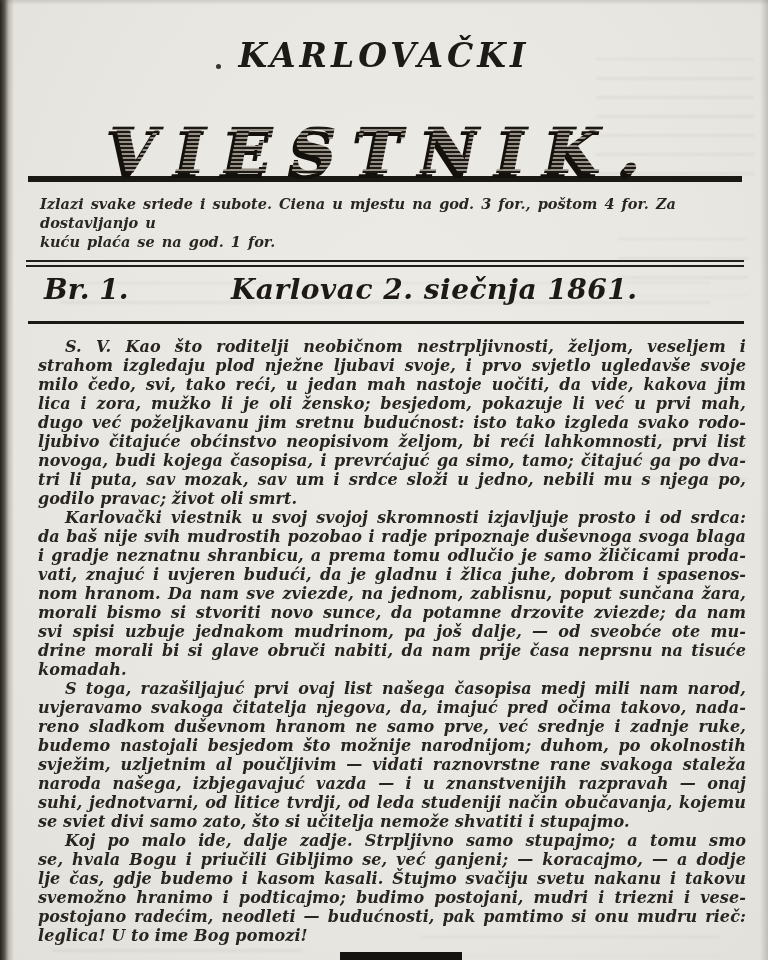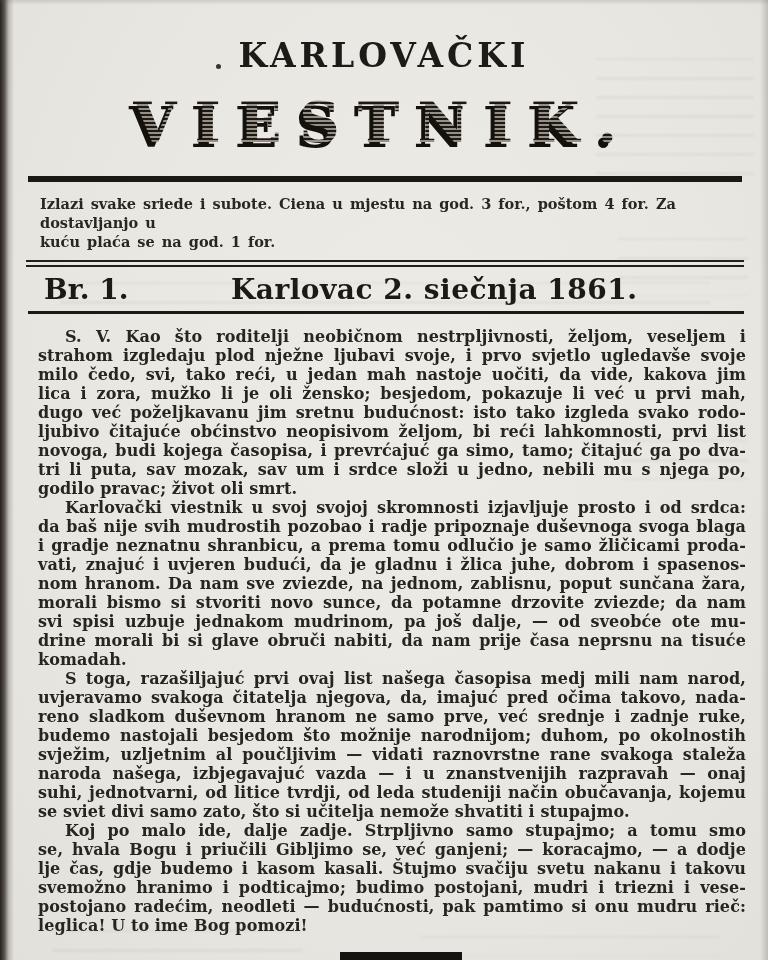--- a/index.html
+++ b/index.html
@@ -6,20 +6,21 @@
   body{
     width:768px;height:960px;overflow:hidden;
     font-family:"DejaVu Serif","Liberation Serif",serif;
     background:#e9e7e1;
   }
   .page{
     position:relative;width:768px;height:960px;overflow:hidden;
     background:
       radial-gradient(ellipse at 52% 40%, #edebe6 0%, #e9e7e1 55%, #e2e0da 100%);
     color:#24221e;
+    font-style:italic;
   }
   
   .edge-left{
     position:absolute;left:0;top:0;width:14px;height:960px;
     background:linear-gradient(90deg,#25211c 0%,#55504a 30%,rgba(140,135,128,.45) 62%,rgba(140,135,128,0) 100%);
   }
   .edge-right{
     position:absolute;right:0;top:0;width:8px;height:960px;
     background:linear-gradient(270deg,rgba(110,105,98,.30),rgba(110,105,98,0));
   }
@@ -45,44 +46,44 @@
     font-weight:bold;font-size:33px;line-height:40px;letter-spacing:4px;
     color:#1d1b17;
   }
   .artifact-dot{
     position:absolute;left:216px;top:64px;width:5px;height:5px;border-radius:50%;
     background:#37332d;
   }
   .title-wrap{position:relative;z-index:0;text-align:center;margin-top:2px;height:90px;}
   .big-title{
     position:relative;display:inline-block;
-    font-weight:bold;font-size:56px;line-height:88px;letter-spacing:18px;
+    font-weight:bold;font-size:64px;line-height:88px;letter-spacing:18px;
     background:repeating-linear-gradient(180deg,#1b1915 0 2px,#978f84 2px 4px);
     -webkit-background-clip:text;background-clip:text;
-    color:transparent;-webkit-text-fill-color:transparent;
+    color:transparent;margin-top:29px;-webkit-text-fill-color:transparent;
   }
   .big-title::before{
     content:attr(data-text);
     position:absolute;left:-4px;top:5px;z-index:-1;
     color:#14110d;-webkit-text-fill-color:#14110d;
     letter-spacing:inherit;
   }
   .rule-thick{height:6px;background:#1b1914;margin:8px 26px 0 28px;}
   .subtitle{
     margin:12px 40px 0 40px;text-align:left;
     font-weight:bold;font-size:14.5px;line-height:19px;color:#2a2721;
     word-spacing:2px;
   }
   .rule-double{
     margin:9px 24px 0 26px;height:3px;
     border-top:2px solid #23201b;border-bottom:2px solid #23201b;
   }
   .dateline{
     display:flex;align-items:flex-start;justify-content:space-between;
-    margin:6px 28px 5px 44px;
+    margin:6px 28px 15px 44px;
     font-weight:bold;font-size:28px;line-height:33px;color:#1d1a16;
   }
   .dateline .center{flex:1;text-align:center;letter-spacing:.5px;}
   .rule-mid{height:3px;background:#1b1914;margin:4px 24px 0 28px;}
 
   
   .article{
     margin:13px 22px 0 38px;
     font-weight:bold;font-size:16px;line-height:19px;color:#282520;
     letter-spacing:.1px;

